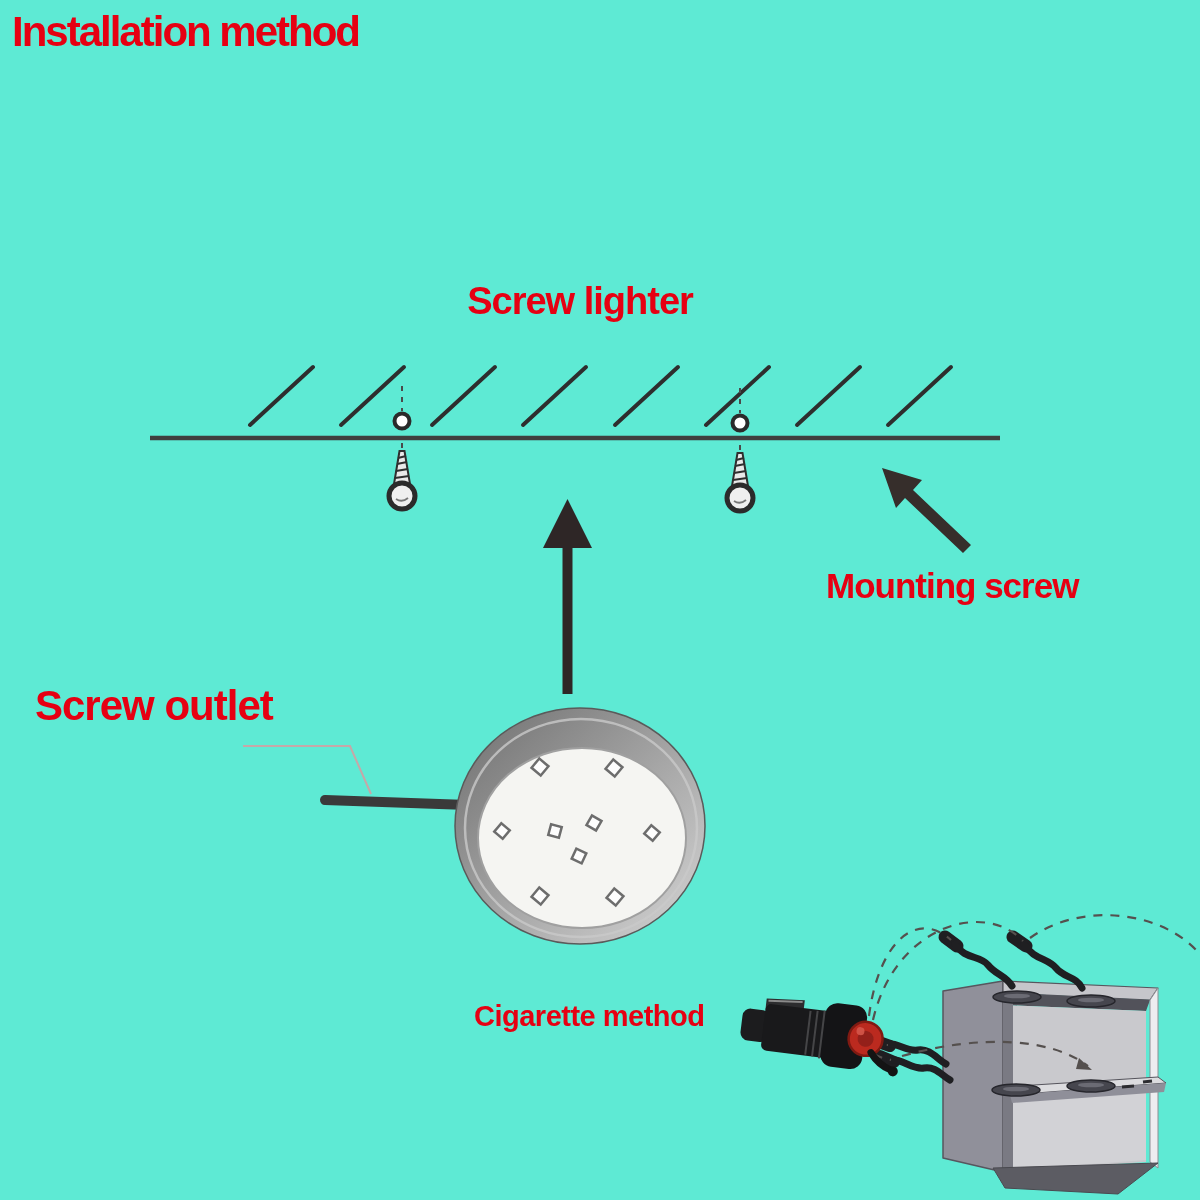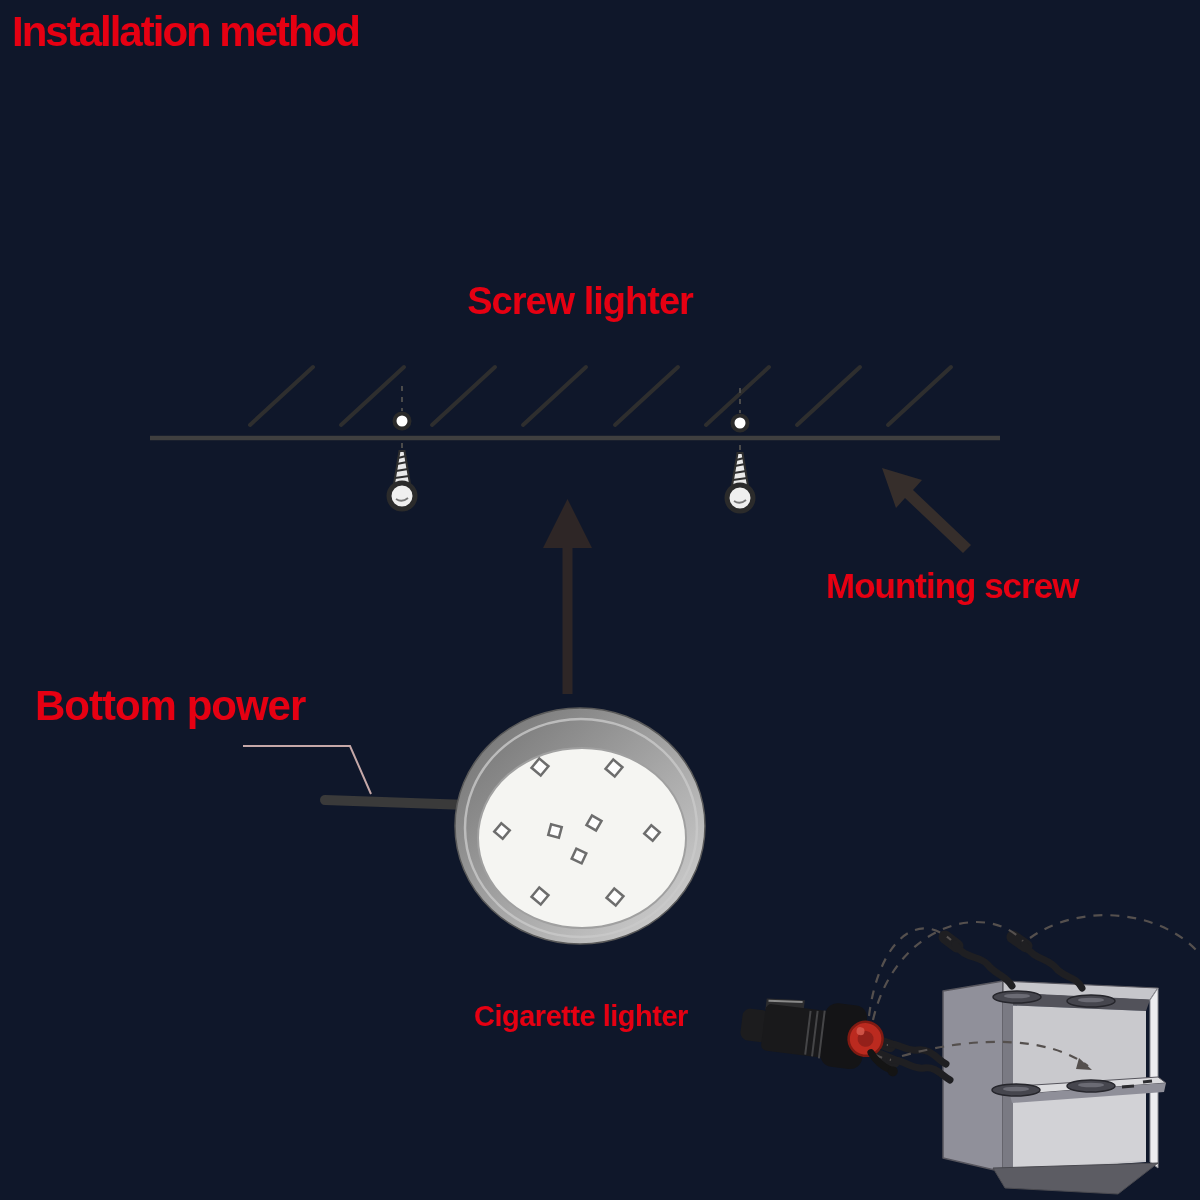--- a/index.html
+++ b/index.html
@@ -1,16 +1,16 @@
 <!DOCTYPE html>
 <html><head>
 <meta charset="utf-8">
 <style>
   html,body{margin:0;padding:0;background:#ffffff;}
-  #stage{position:relative;width:1200px;height:1200px;background:#0f172a;overflow:hidden;
+  #stage{position:relative;width:1200px;height:1200px;background:#5eead4;overflow:hidden;
          font-family:"Liberation Sans","DejaVu Sans",sans-serif;}
   .red-label{position:absolute;color:#e60012;font-weight:700;white-space:nowrap;}
   #title{left:12px;top:8px;font-size:42px;letter-spacing:-2px;}
   #lbl-screw-fixation{left:430px;top:280px;width:300px;text-align:center;font-size:38px;letter-spacing:-1px;}
   #lbl-mounting-screw{left:826px;top:566px;font-size:35px;letter-spacing:-1px;}
   #lbl-bottom-outlet{left:35px;top:682px;font-size:42px;letter-spacing:-1px;}
   #lbl-cigarette{left:474px;top:998px;font-size:29px;line-height:37px;letter-spacing:-0.5px;}
   #lbl-cigarette span{display:block;}
   svg{position:absolute;left:0;top:0;}
 </style>
@@ -164,18 +164,18 @@
       <circle cx="866" cy="1038" r="8" fill="#93201a"></circle>
       <circle cx="860" cy="1031" r="4" fill="#d4564a" opacity="0.9"></circle>
       <path d="M 873,1051 C 880,1060 888,1064 895,1066" stroke="#141414" stroke-width="7" fill="none" stroke-linecap="round"></path>
       <circle cx="897" cy="1067" r="5" fill="#141414"></circle>
     </g>
   </svg>
 
   <div id="title" class="red-label">Installation method</div>
   <div id="lbl-screw-fixation" class="red-label">Screw lighter</div>
   <div id="lbl-mounting-screw" class="red-label">Mounting screw</div>
-  <div id="lbl-bottom-outlet" class="red-label">Bottom power</div>
+  <div id="lbl-bottom-outlet" class="red-label">Screw outlet</div>
   <div id="lbl-cigarette" class="red-label">
-    <span>Cigarette lighter</span>
+    <span>Cigarette method</span>
   </div>
 
 </div>
 
 </body></html>

